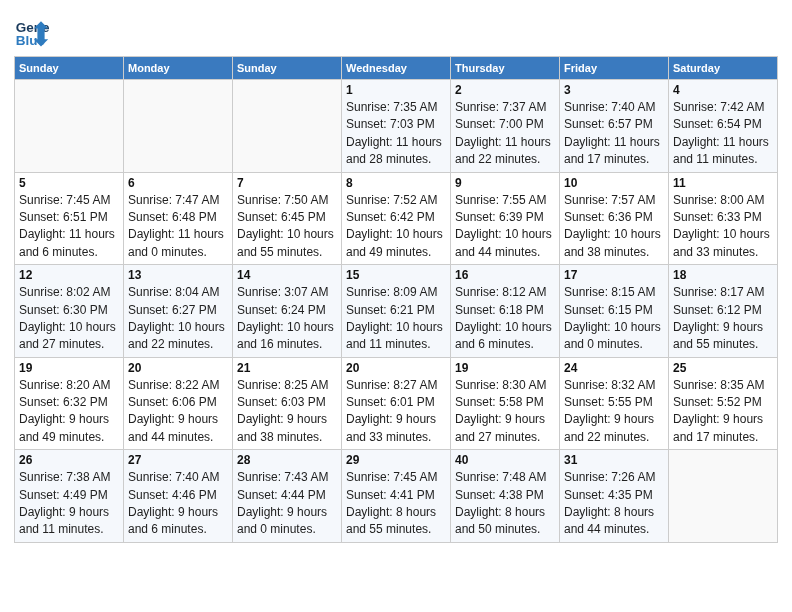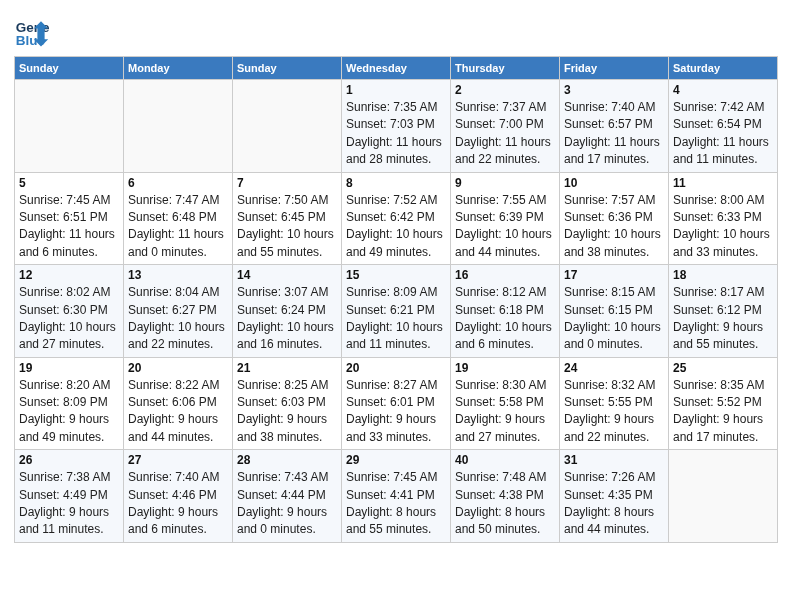--- a/index.html
+++ b/index.html
@@ -251,21 +251,21 @@
             <div class="day-info">Sunrise: 8:17 AM
 Sunset: 6:12 PM
 Daylight: 9 hours
 and 55 minutes.</div>
           </td>
         </tr>
         <tr>
           <td>
             <span class="day-num">19</span>
             <div class="day-info">Sunrise: 8:20 AM
-Sunset: 8:09 PM
+Sunset: 6:32 PM
 Daylight: 9 hours
 and 49 minutes.</div>
           </td>
           <td>
             <span class="day-num">20</span>
             <div class="day-info">Sunrise: 8:22 AM
 Sunset: 6:06 PM
 Daylight: 9 hours
 and 44 minutes.</div>
           </td>

